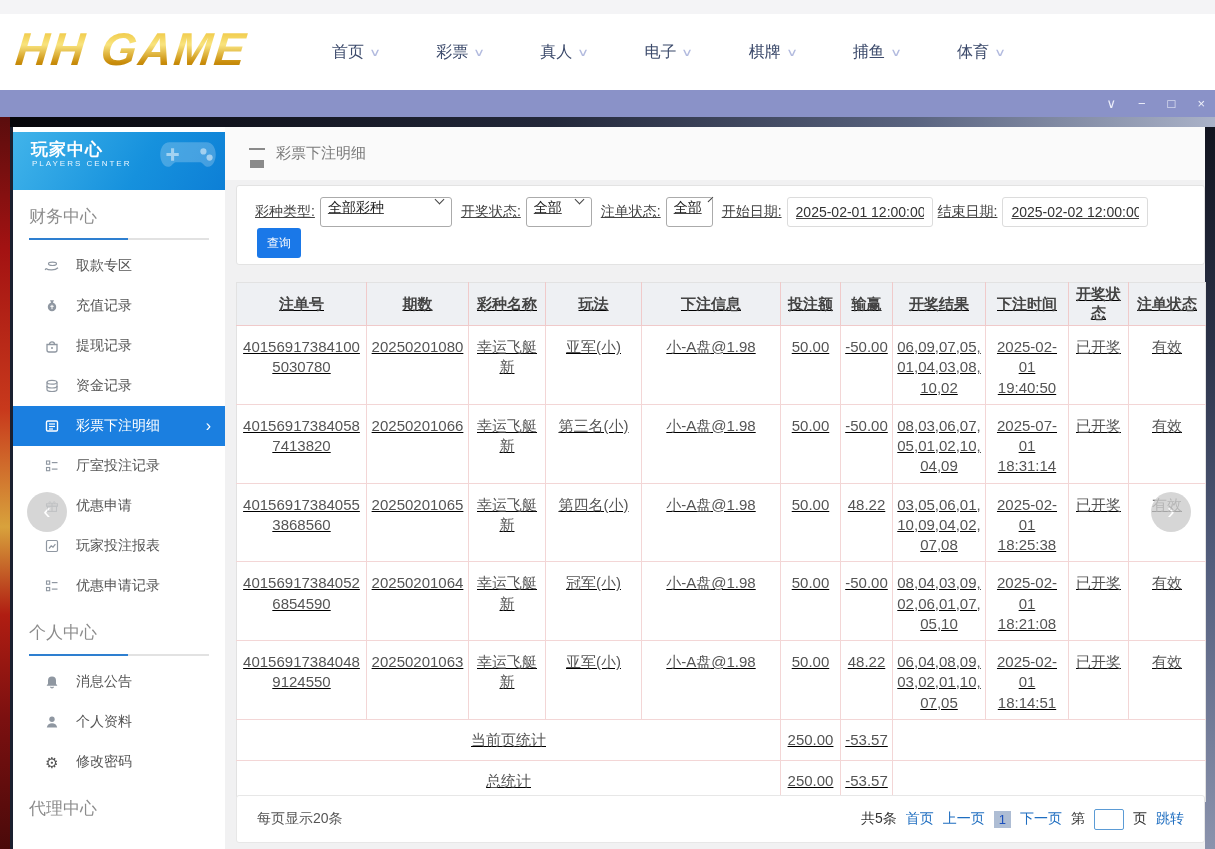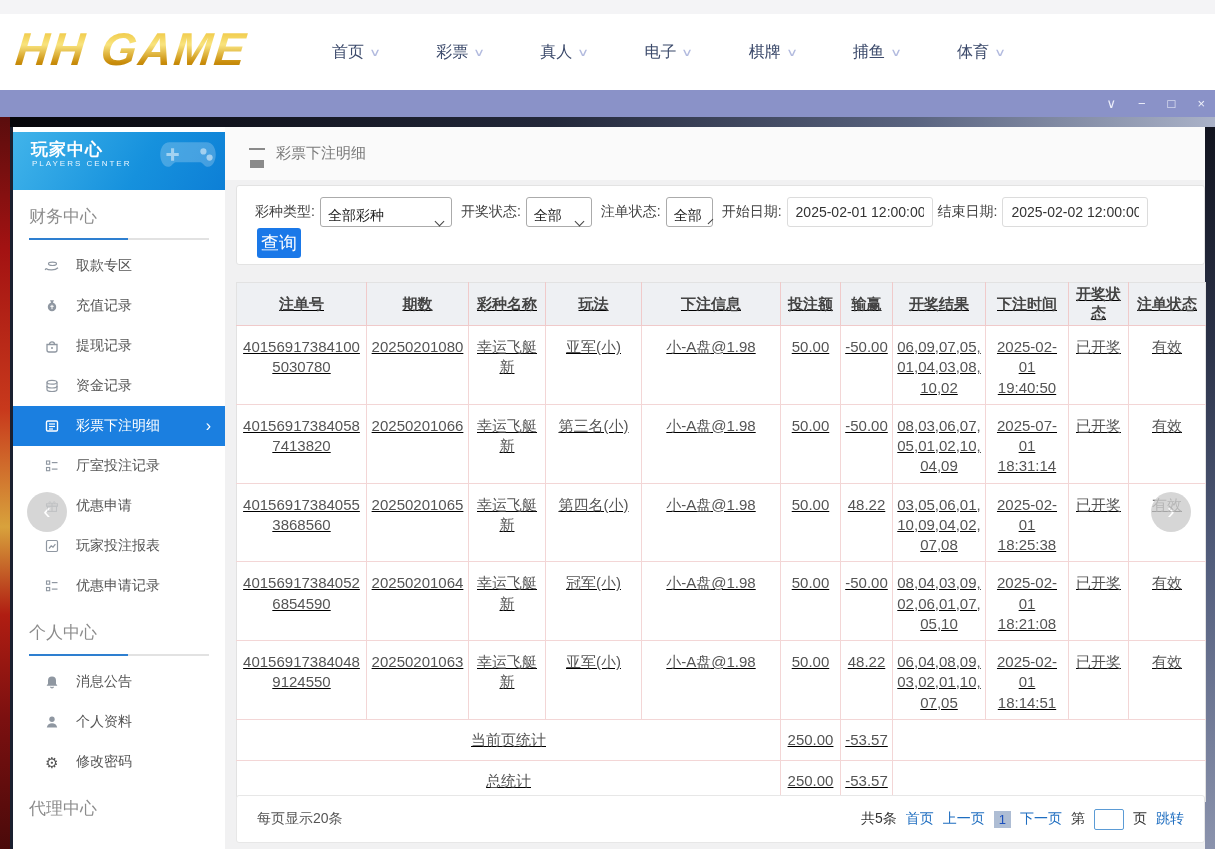--- a/index.html
+++ b/index.html
@@ -55,32 +55,32 @@
   
   .main { position:absolute; top:0; left:212px; width:980px; height:722px; }
   .breadcrumb { height:53px; background:#fafafa; display:flex; align-items:center; padding-left:24px; gap:11px; }
   .hamburger { width:16px; height:12px; border-top:2px solid #8a8a8a;
                box-shadow:0 4px 0 -1px #8a8a8a, 0 9px 0 -1px #8a8a8a; cursor:pointer; }
   .breadcrumb-title { font-size:15px; color:#7a7a7a; }
 
   
   .filter-panel { position:absolute; left:11px; top:58px; width:969px; height:80px; background:#fff;
                   border:1px solid #e3e3e3; border-radius:3px; }
-  .filter-row { display:flex; align-items:center; padding:11px 0 0 18px; gap:5px; font-size:14px; color:#444; white-space:nowrap; }
+  .filter-row { display:flex; align-items:center; padding:11px 0 0 18px; gap:5px; font-size:14px; color:#444; white-space:nowrap;text-decoration:underline; }
   .fake-select { border:1px solid #ababab; border-radius:3px; height:30px; background:#fff;
-                 display:flex; align-items:flex-end; justify-content:space-between; padding:1px 7px; color:#222; cursor:pointer; }
+                 display:flex; align-items:flex-start; justify-content:space-between; padding:1px 7px; color:#222; cursor:pointer; }
   .sel-arr { width:7px; height:7px; border-right:1.8px solid #444; border-bottom:1.8px solid #444;
              transform:rotate(45deg); margin:-3px 1px 0 8px; }
   .w-type { width:132px; margin-right:4px; }
   .w-draw { width:66px; margin-right:4px; }
   .w-order { width:47px; margin-right:4px; }
   .date-input { width:146px; height:30px; border:1px solid #dcdcdc; border-radius:3px; padding:0 8px;
                 font-size:14px; color:#333; font-family:"Liberation Sans","DejaVu Sans",sans-serif; }
   .btn-search { position:absolute; left:20px; top:42px; width:44px; height:30px; background:#1a78e8; color:#fff;
-                border:none; border-radius:3px; font-size:18px; cursor:pointer; }
+                border:none; border-radius:3px; font-size:12px; cursor:pointer; }
 
   
   .table-wrap { position:absolute; left:11px; top:155px; width:969px; }
   table.bets { width:969px; border-collapse:collapse; table-layout:fixed; background:#fff;text-decoration:underline; }
   table.bets th { height:40px; background:#eef0f3; font-size:15px; color:#444; font-weight:bold;
                   border:1px solid #f0caca; border-top:1px solid #e2e2e2; padding:2px; }
   table.bets th:first-child { border-left:1px solid #e2e2e2; }
   table.bets th:last-child { border-right:1px solid #e2e2e2; }
   table.bets td { border:1px solid #f3d6d6; font-size:15px; color:#555; text-align:center;
                   padding:11px 3px 6px 3px; vertical-align:top; line-height:1.35; height:76px; }

